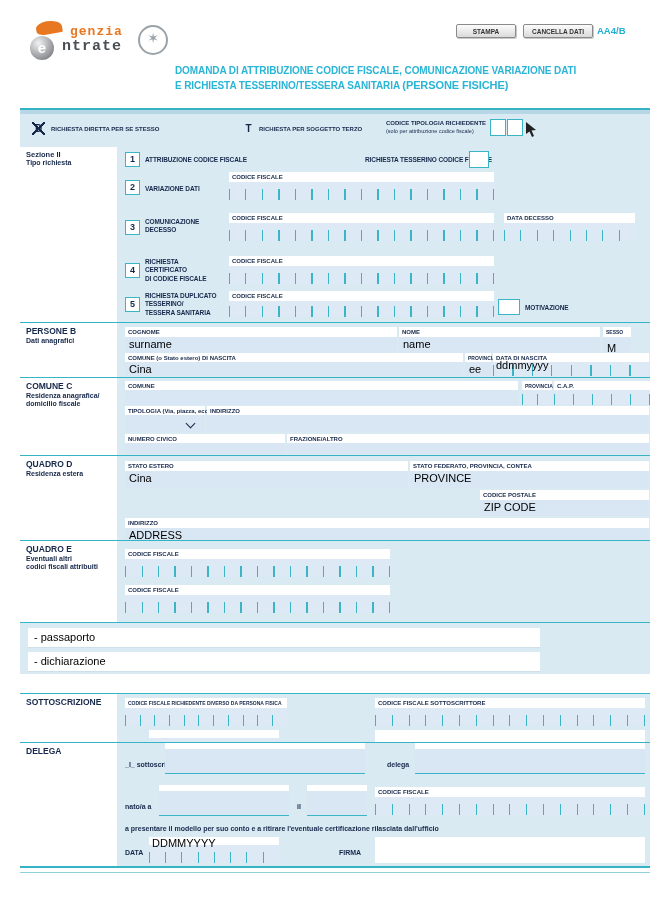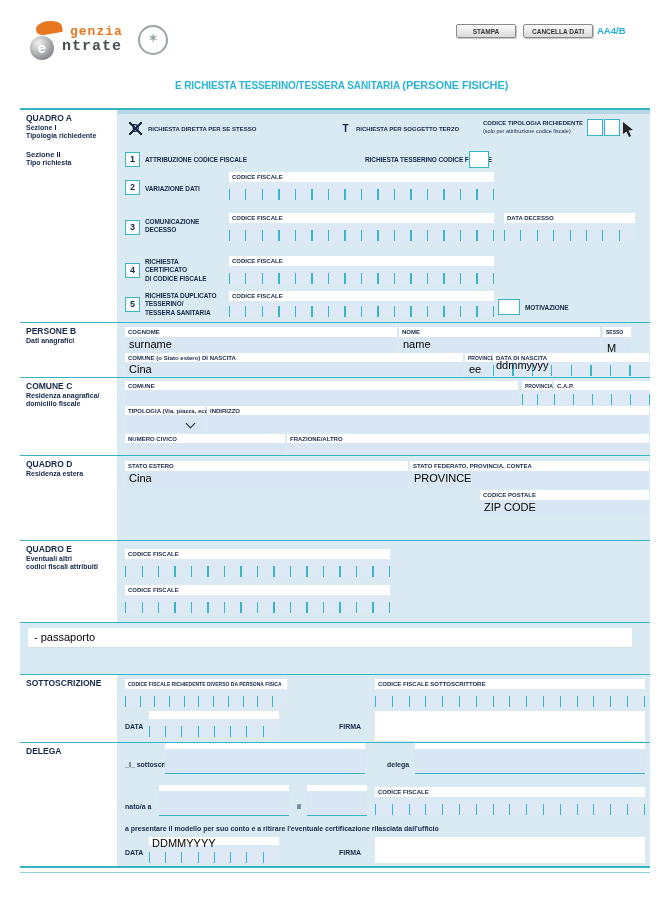--- a/index.html
+++ b/index.html
@@ -71,31 +71,26 @@
 </div>
 <div class="logo-t1">genzia</div>
 <div class="logo-t2">ntrate</div>
 <div class="emblem">✶</div>
 
 <div class="btn" style="left:456px;width:60px;">STAMPA</div>
 <div class="btn" style="left:523px;width:70px;">CANCELLA DATI</div>
 <div class="formcode">AA4/B</div>
 
 <div class="main-title">
-  <br>
+  <span>DOMANDA DI ATTRIBUZIONE CODICE FISCALE, COMUNICAZIONE VARIAZIONE DATI</span><br>
   <span>E RICHIESTA TESSERINO/TESSERA SANITARIA</span>
   <span class="note">(PERSONE FISICHE)</span>
 </div>
 
 <div class="sec" style="top:108px;height:39px;border-top-width:2px;">
-  <div class="sec-label">
-    <div class="sec-title">QUADRO A</div>
-    <div class="sec-sub">Sezione I</div>
-    <div class="sec-sub">Tipologia richiedente</div>
-  </div>
   <div class="sec-content">
     <div class="topband"></div>
     <div class="mark xmark" style="left:12px;top:12px;">D</div>
     <div class="tiny" style="left:31px;top:16px;">RICHIESTA DIRETTA PER SE STESSO</div>
     <div class="mark" style="left:222px;top:12px;">T</div>
     <div class="tiny" style="left:239px;top:16px;">RICHIESTA PER SOGGETTO TERZO</div>
     <div class="tiny" style="left:366px;top:10px;">CODICE TIPOLOGIA RICHIEDENTE</div>
     <div class="tiny2" style="left:366px;top:18px;">(solo per attribuzione codice fiscale)</div>
     <div class="box" style="left:470px;top:9px;width:16px;height:17px;"></div>
     <div class="box" style="left:487px;top:9px;width:16px;height:17px;"></div>
@@ -243,20 +238,24 @@
       <div class="val" style="height:17px;">Cina</div>
     </div>
     <div class="fld" style="left:293px;top:5px;width:239px;">
       <div class="strip">STATO FEDERATO, PROVINCIA, CONTEA</div>
       <div class="val" style="height:17px;">PROVINCE</div>
     </div>
     <div class="fld" style="left:363px;top:34px;width:169px;">
       <div class="strip">CODICE POSTALE</div>
       <div class="val" style="height:16px;">ZIP CODE</div>
     </div>
+    <div class="fld" style="left:8px;top:62px;width:524px;">
+      <div class="strip">INDIRIZZO</div>
+      <div class="val" style="height:13px;">ADDRESS</div>
+    </div>
   </div>
 </div>
 
 <div class="sec" style="top:540px;height:82px;">
   <div class="sec-label">
     <div class="sec-title">QUADRO E</div>
     <div class="sec-sub pre">Eventuali altri
 codici fiscali attribuiti</div>
   </div>
   <div class="sec-content">
@@ -266,25 +265,26 @@
     </div>
     <div class="comb" style="left:8px;top:44px;width:265px;">
       <div class="strip">CODICE FISCALE</div>
       <div class="cells" style="--cw:16.5px;"></div>
     </div>
   </div>
 </div>
 
 <div class="sec" style="top:622px;height:52px;">
   <div class="sec-content">
-    <div class="whitebar" style="left:8px;top:5px;width:604px;height:20px;">- passaporto</div>
-  </div>
-</div>
-
-<div class="sec" style="top:674px;height:68px;">
+    <div class="whitebar" style="left:8px;top:5px;width:512px;height:20px;">- passaporto</div>
+    <div class="whitebar" style="left:8px;top:29px;width:512px;height:20px;">- dichiarazione</div>
+  </div>
+</div>
+
+<div class="sec" style="top:693px;height:68px;">
   <div class="sec-label">
     <div class="sec-title">SOTTOSCRIZIONE</div>
   </div>
   <div class="sec-content">
     <div class="comb" style="left:8px;top:4px;width:162px;">
       <div class="strip" style="font-size:5px;">CODICE FISCALE RICHIEDENTE DIVERSO DA PERSONA FISICA</div>
       <div class="cells" style="--cw:14.7px;"></div>
     </div>
     <div class="comb" style="left:258px;top:4px;width:270px;">
       <div class="strip">CODICE FISCALE SOTTOSCRITTORE</div>

